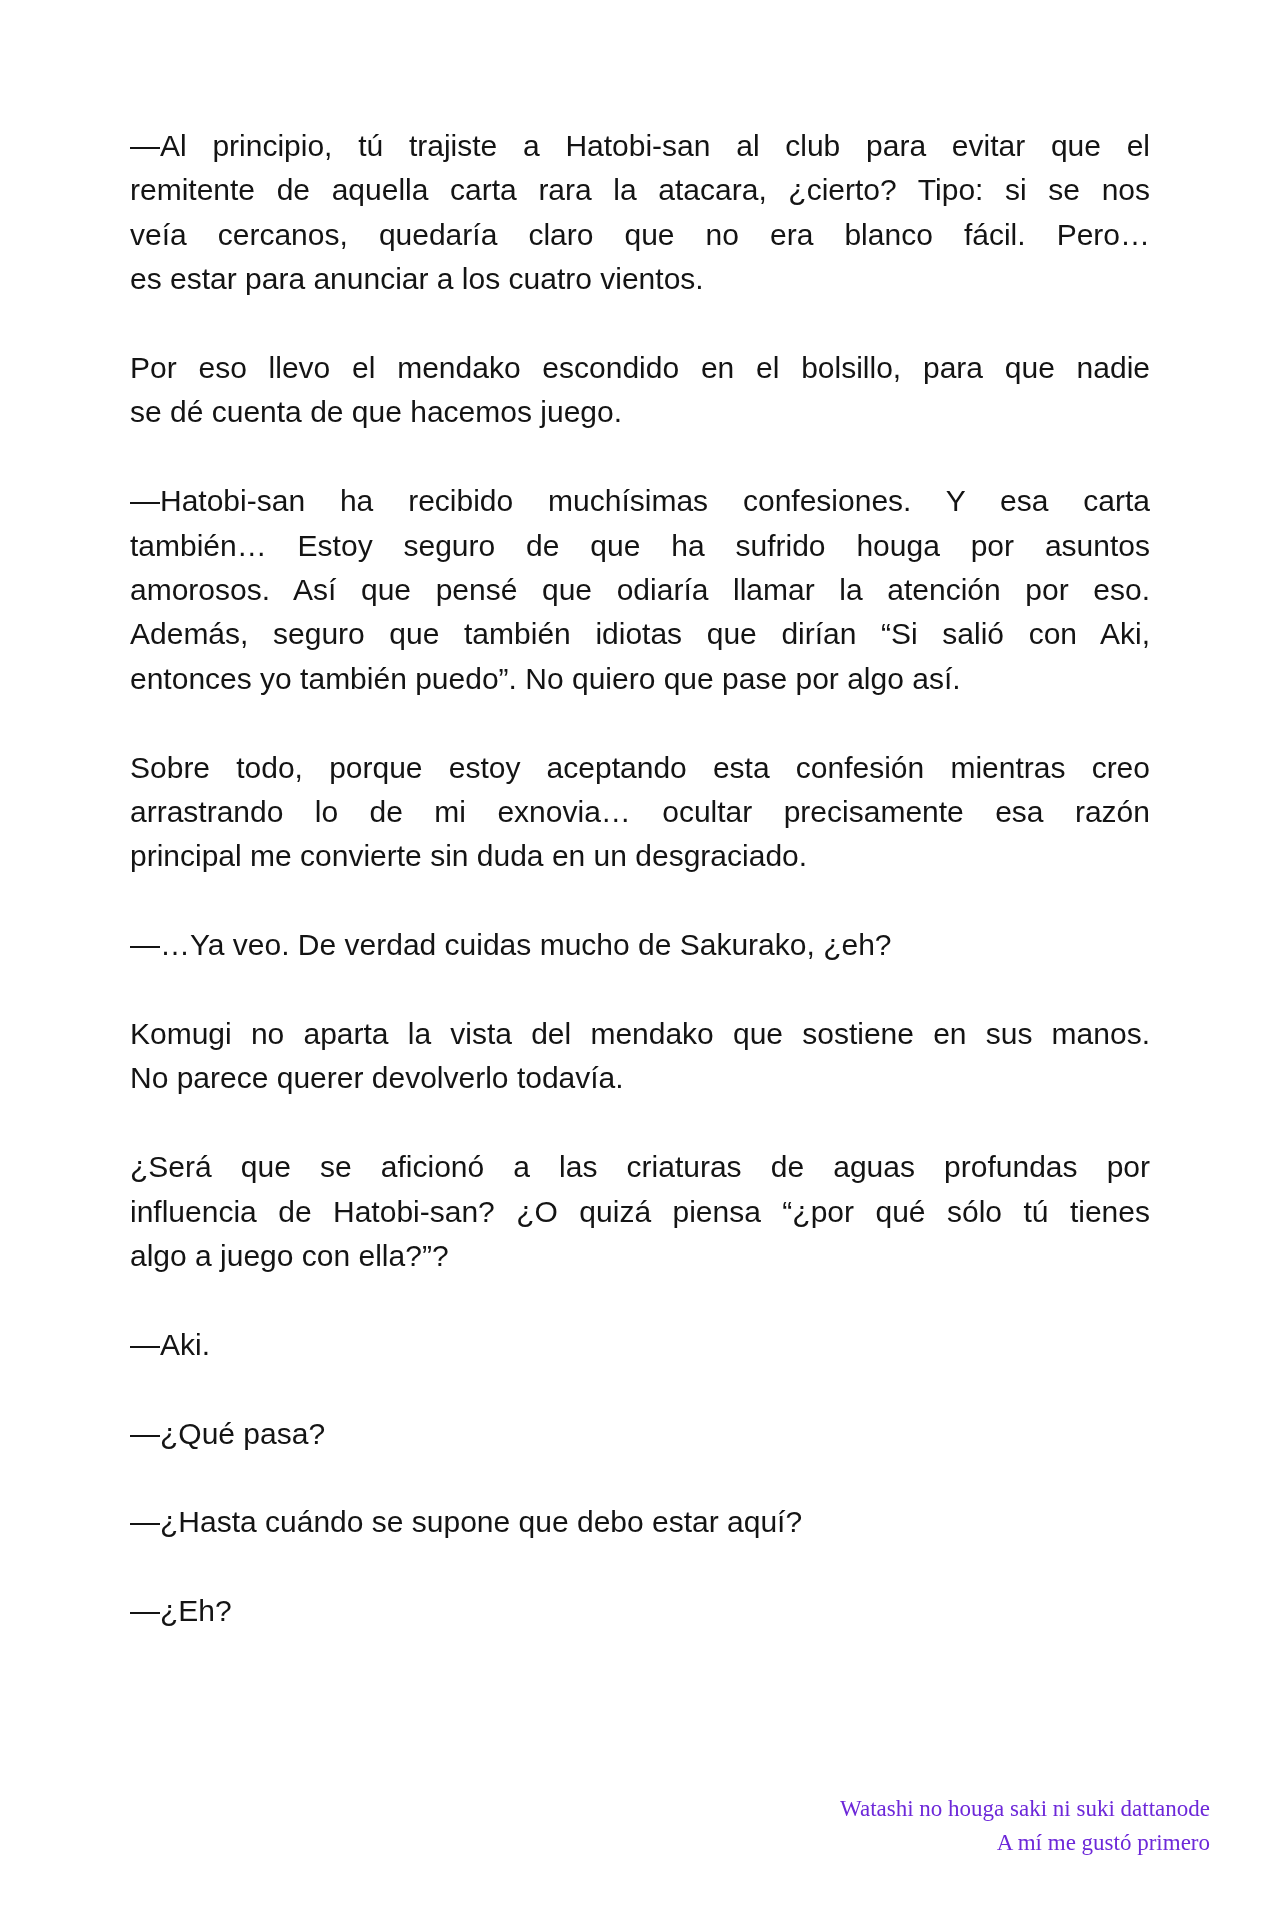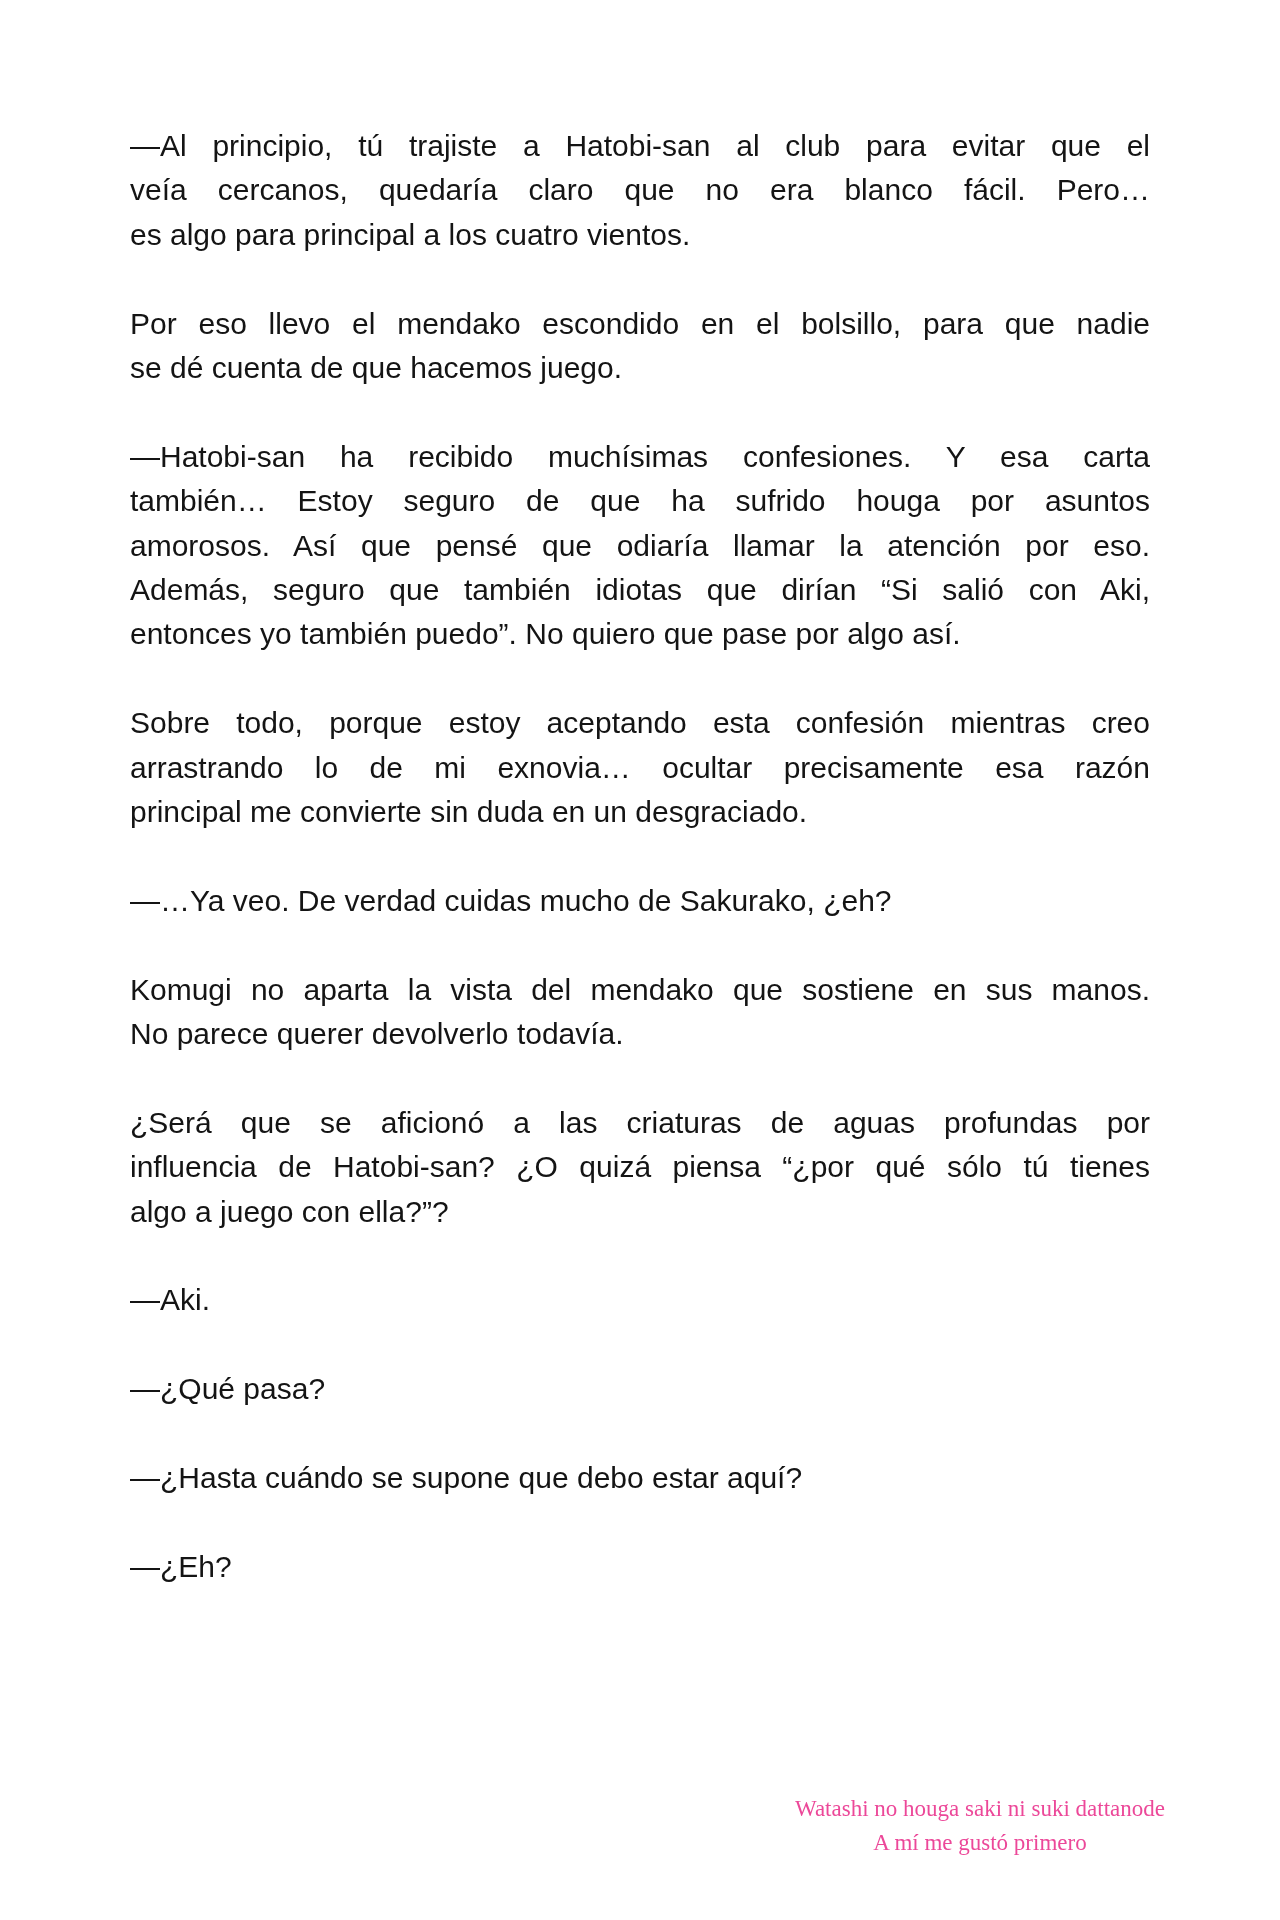--- a/index.html
+++ b/index.html
@@ -42,41 +42,42 @@
     .line.justify {
       white-space: normal;
       text-align: justify;
       text-align-last: justify;
     }
     .footer {
       position: absolute;
       left: 750px;
       top: 1792px;
       width: 460px;
-      text-align: center;
+      text-align: right;
       font-family: "Liberation Serif", "DejaVu Serif", serif;
       font-size: 23px;
       line-height: 34px;
-      color: #ec4899;
+      color: #6d28d9;
     }
     .footer span {
       display: block;
     }
   </style>
 </head>
 <body>
 
 <div class="page">
 
   <div class="body-text">
 
     <p class="para">
       <span class="line justify">—Al principio, tú trajiste a Hatobi-san al club para evitar que el</span>
+      <span class="line justify">remitente de aquella carta rara la atacara, ¿cierto? Tipo: si se nos</span>
       <span class="line justify">veía cercanos, quedaría claro que no era blanco fácil. Pero…</span>
-      <span class="line">es algo para principal a los cuatro vientos.</span>
+      <span class="line">es estar para anunciar a los cuatro vientos.</span>
     </p>
 
     <p class="para">
       <span class="line justify">Por eso llevo el mendako escondido en el bolsillo, para que nadie</span>
       <span class="line">se dé cuenta de que hacemos juego.</span>
     </p>
 
     <p class="para">
       <span class="line justify">—Hatobi-san ha recibido muchísimas confesiones. Y esa carta</span>
       <span class="line justify">también… Estoy seguro de que ha sufrido houga por asuntos</span>

